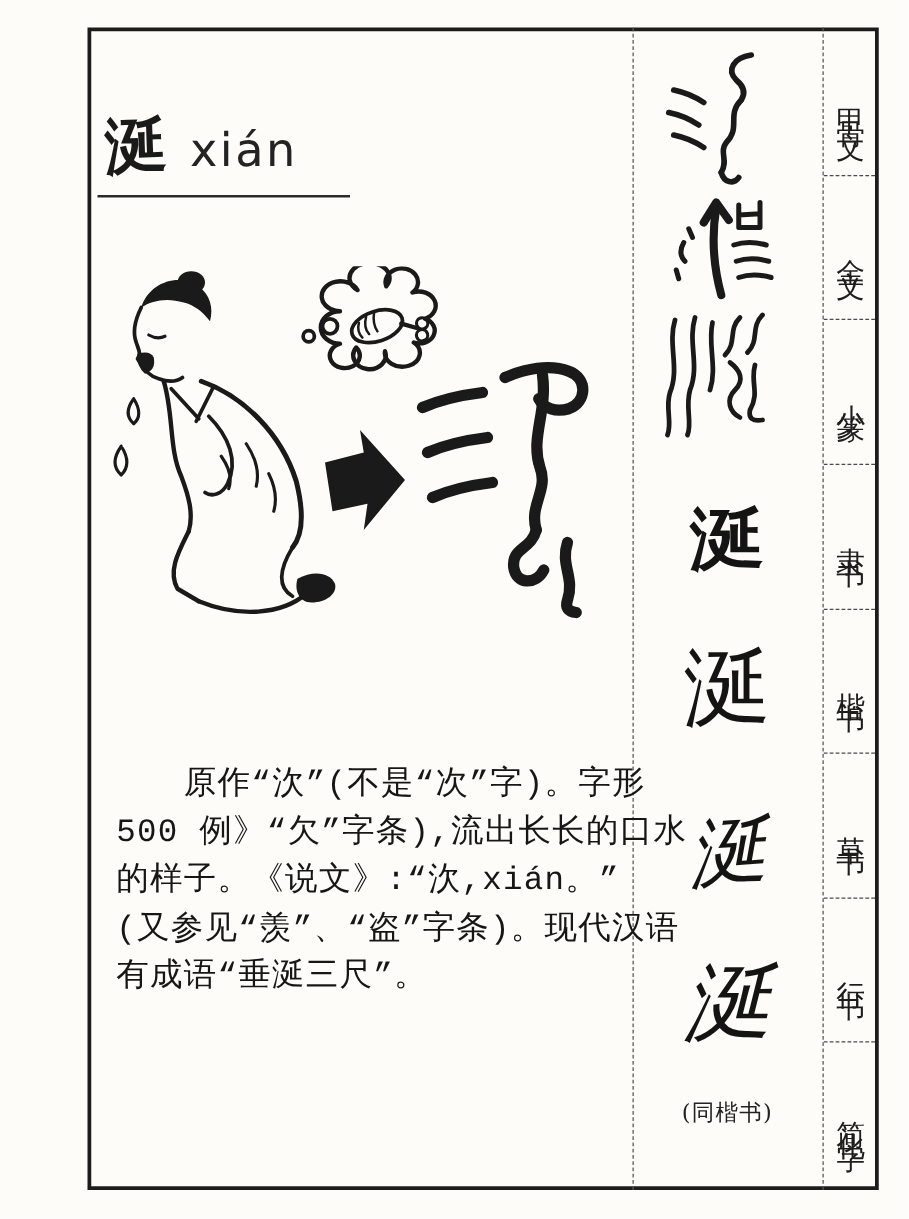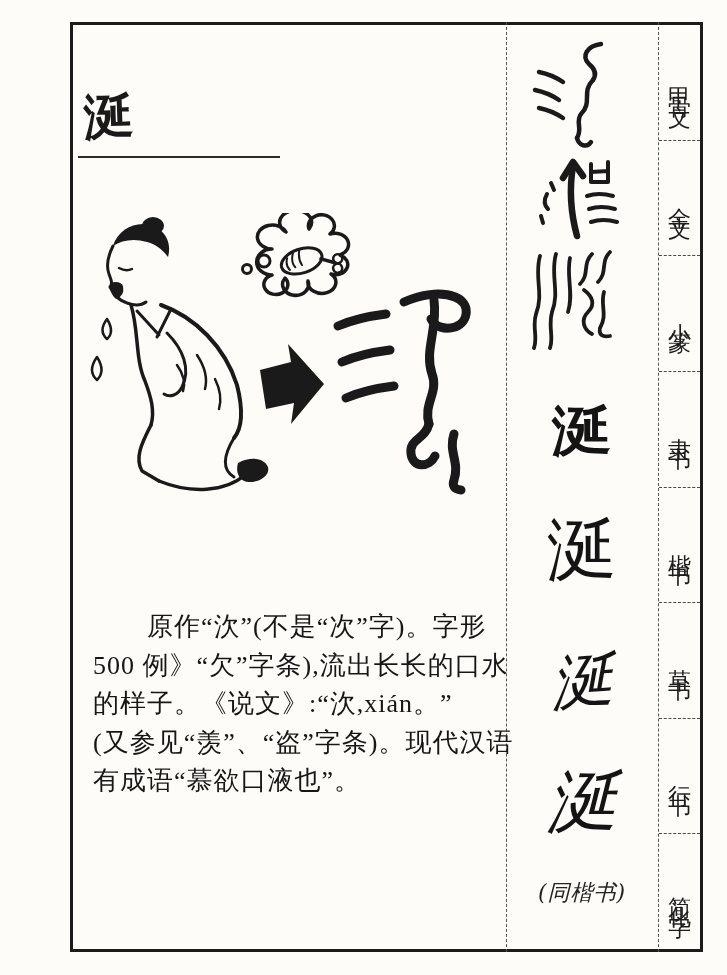--- a/index.html
+++ b/index.html
@@ -50,33 +50,33 @@
   .illus { position: absolute; left: 73px; top: 213px; }
   .arrow-svg { position: absolute; left: 258px; top: 340px; }
   .bigglyph { position: absolute; left: 328px; top: 286px; }
 
   
   .paragraph {
     position: absolute; left: 93px; top: 608px;
     width: 400px;
     font-size: 26px; line-height: 38.5px;
     color: #161616;
-    font-family: Liberation Serif, serif;
+    font-family: Liberation Mono, monospace;
   }
   .paragraph .line { white-space: nowrap; letter-spacing: 1px; }
   .paragraph .line.indent { text-indent: 54px; }
 
   
   .form-item { position: absolute; left: 506px; width: 152px; text-align: center; color:#141414; }
   .form-glyph-svg { position: absolute; }
   .form-clerical { top: 392px; font-size: 60px; font-weight: bold; transform: scaleY(0.92); font-family: "DejaVu Serif", serif; }
   .form-regular  { top: 504px; font-size: 70px; font-family: "DejaVu Serif", serif; }
   .form-cursive  { top: 640px; font-size: 62px; font-style: italic; transform: rotate(-4deg); font-family: "DejaVu Serif", serif; }
   .form-running  { top: 756px; font-size: 70px; font-style: italic; font-family: "DejaVu Serif", serif; }
-  .form-note     { top: 878px; font-size: 22px; letter-spacing: 1px; color:#222;font-style:italic; }
+  .form-note     { top: 878px; font-size: 18px; letter-spacing: 1px; color:#222; }
 
   
   .labels-col {
     position: absolute;
     left: 659px; top: 25px;
     width: 41px; height: 924px;
     display: flex; flex-direction: column;
   }
   .label-cell {
     flex: 1;
@@ -96,20 +96,21 @@
 </head>
 <body>
 
 <div class="page">
 
   <div class="content-box"></div>
   <div class="v-divider d1"></div>
   <div class="v-divider d2"></div>
 
   <div class="headword-char">涎</div>
+  <div class="headword-pinyin">xián</div>
   <div class="header-underline"></div>
 
   <svg class="illus" width="290" height="290" viewBox="0 0 290 290">
 
     <g>
       <path class="ink-stroke" stroke-width="3.5" fill="#fdfcf8" d="M199,62 a13,11 0 1 1 0,-26 a15,12 0 1 1 14,-17 a16,12 0 1 1 23,-3 a13,11 0 1 1 21,5 a12,10 0 1 1 10,21 a12,10 0 1 1 -9,19 a14,11 0 1 1 -23,7 a13,11 0 1 1 -23,-3 a12,10 0 1 1 -13,-3 z"></path>
       <circle class="ink-stroke" stroke-width="3" fill="#fdfcf8" cx="191" cy="48" r="6"></circle>
       <circle class="ink-stroke" stroke-width="3" fill="#fdfcf8" cx="174" cy="56" r="4.5"></circle>
 
       <g transform="rotate(-18 235 48)">
@@ -163,21 +164,21 @@
       <path d="M101,138 C97,154 81,152 83,168 C85,182 101,182 107,170"></path>
       <path d="M126,148 C120,166 132,176 126,194 Q123,203 133,204"></path>
     </g>
   </svg>
 
   <div class="paragraph">
     <div class="line indent">原作“㳄”(不是“次”字)。字形</div>
     <div class="line">500 例》“欠”字条),流出长长的口水</div>
     <div class="line">的样子。《说文》:“㳄,xián。”</div>
     <div class="line">(又参见“羡”、“盗”字条)。现代汉语</div>
-    <div class="line">有成语“慕欲口液也”。</div>
+    <div class="line">有成语“垂涎三尺”。</div>
   </div>
 
   <svg class="form-glyph-svg" style="left:523px; top:38px;" width="105" height="112" viewBox="0 0 105 112">
     <g class="ink-stroke" stroke-width="4.5">
       <path d="M16,34 C26,36 34,40 40,44"></path>
       <path d="M12,52 C22,54 30,58 36,62"></path>
       <path d="M16,70 C26,72 34,76 40,80"></path>
       <path d="M78,6 C64,8 58,18 66,26 C72,31 74,36 70,42"></path>
       <path d="M70,42 C58,54 70,64 58,76 C52,84 60,90 54,100"></path>
       <path d="M54,100 C56,108 64,110 68,104"></path>

